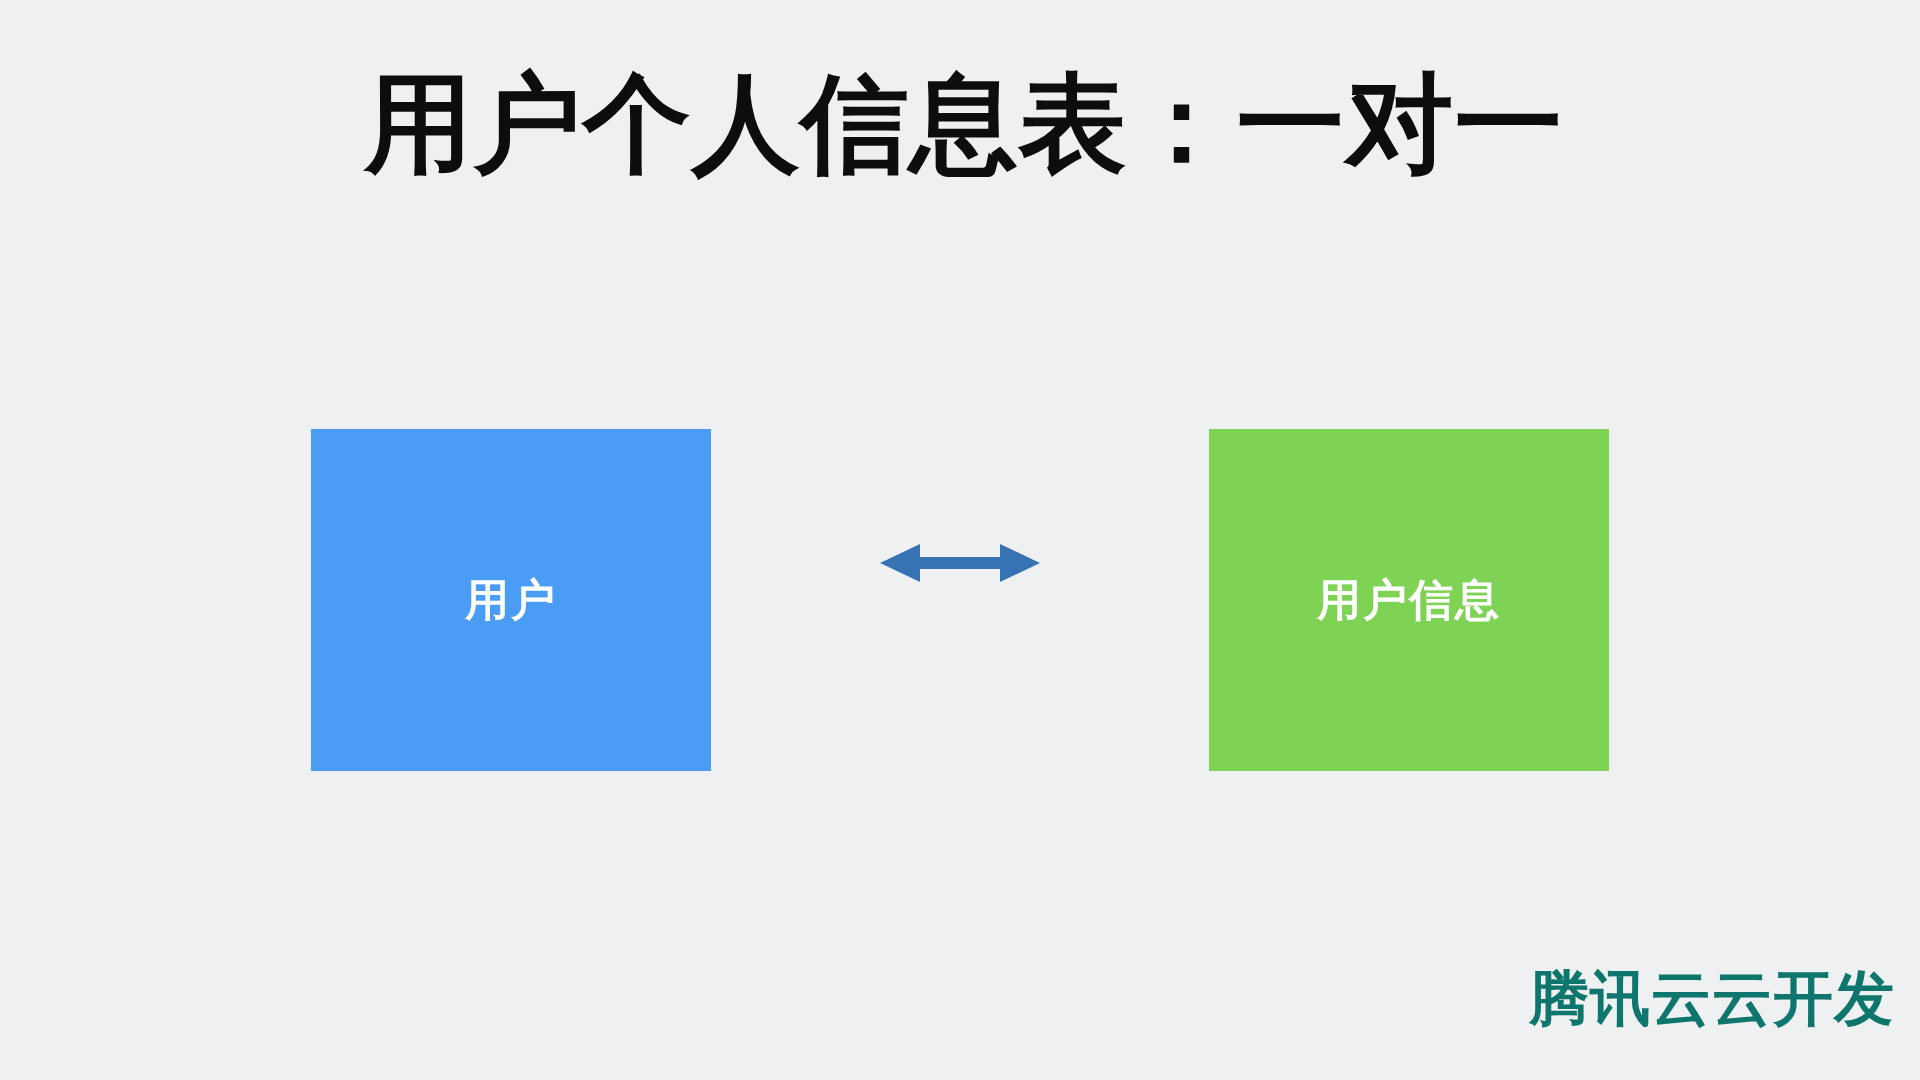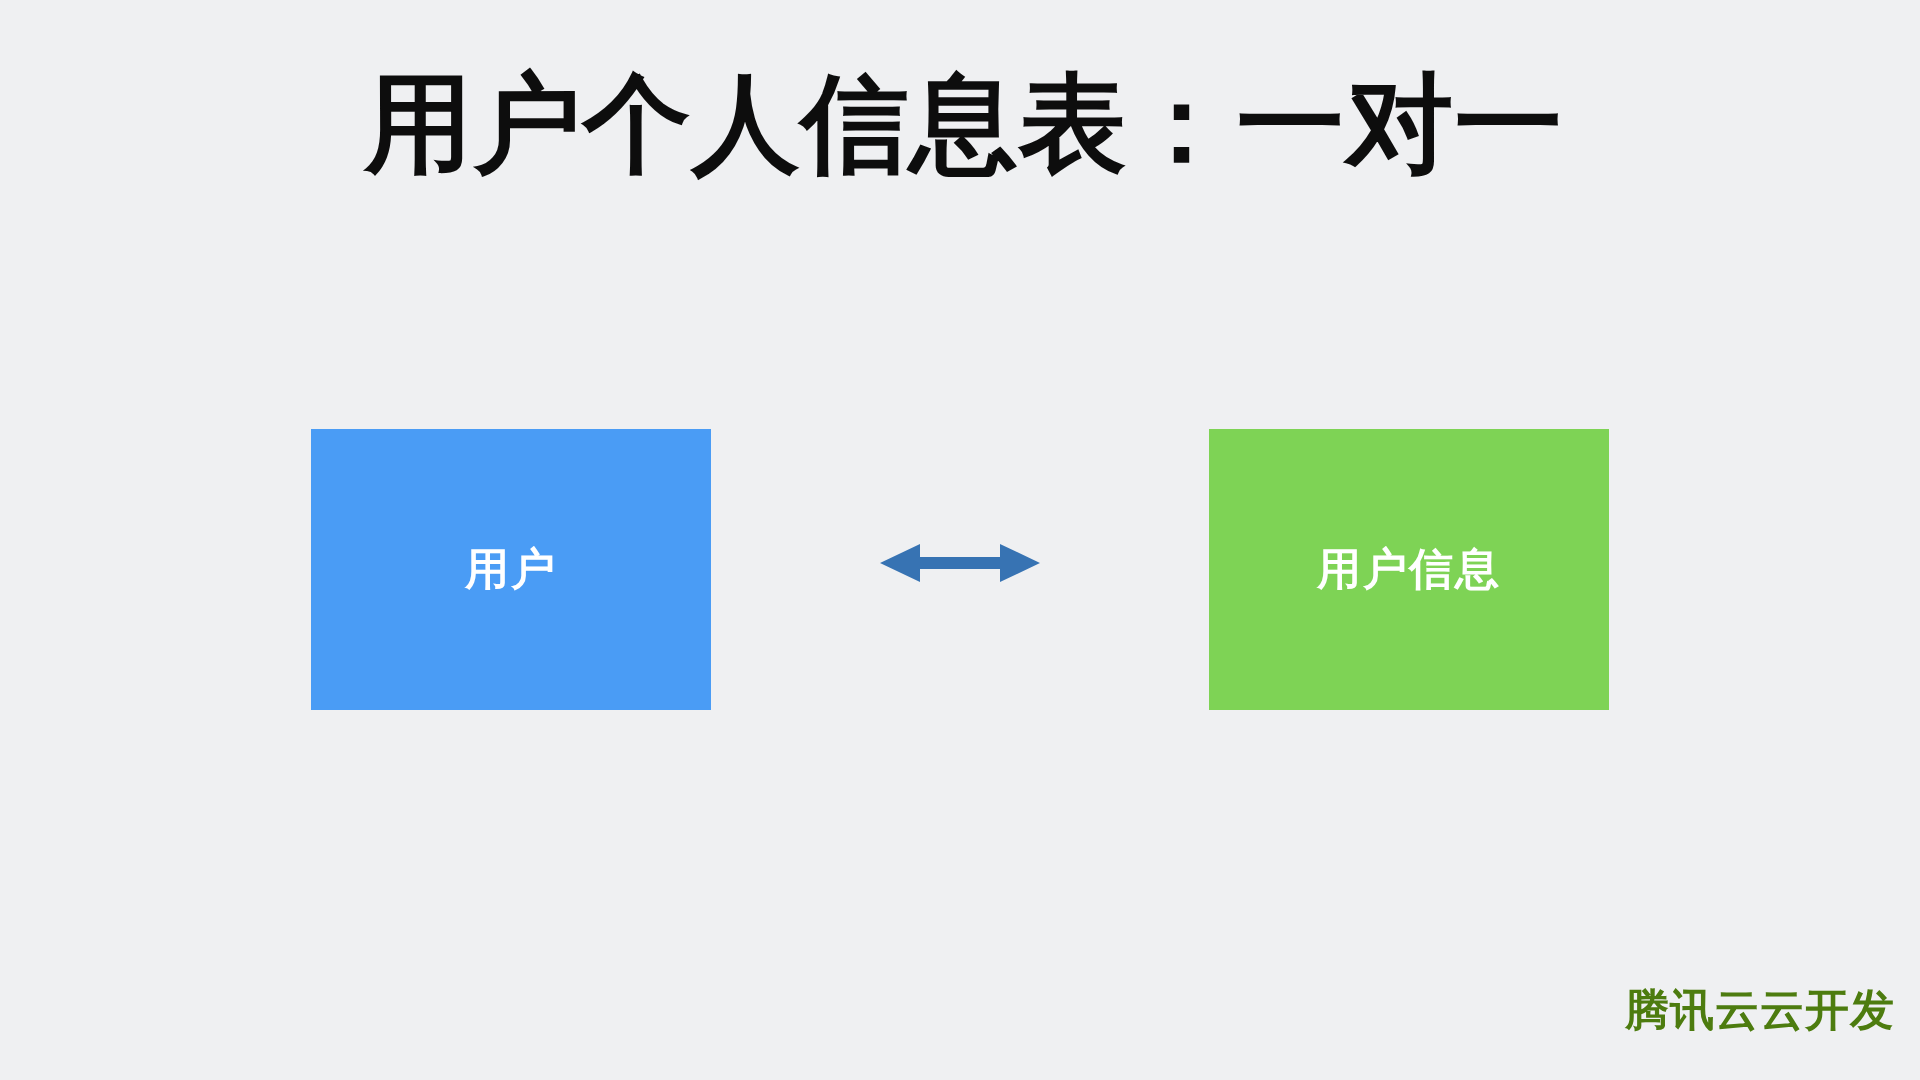--- a/index.html
+++ b/index.html
@@ -28,21 +28,21 @@
     font-size: 108px;
     line-height: 1.12;
     font-weight: 600;
     color: #0D0D0D;
     letter-spacing: 1px;
   }
   .box {
     position: absolute;
     top: 429px;
     width: 400px;
-    height: 281px;
+    height: 342px;
     display: flex;
     align-items: center;
     justify-content: center;
   }
   .box-left  { left: 311px; }
   .box-right { left: 1209px; }
   .box-label {
     color: #FFFFFF;
     font-size: 44px;
     font-weight: 600;
@@ -57,23 +57,23 @@
   }
   .arrow svg {
     display: block;
     width: 100%;
     height: 100%;
   }
   .footer {
     position: absolute;
     right: 25px;
     bottom: 40px;
-    font-size: 44px;
+    font-size: 60px;
     font-weight: 700;
-    color: #4d7c0f;
+    color: #0f766e;
     letter-spacing: 1px;
   }
 </style>
 </head>
 <body style="background-color: rgb(239, 240, 242);">
 
 <div class="stage">
 
   <h1 class="title">用户个人信息表：一对一</h1>
 

